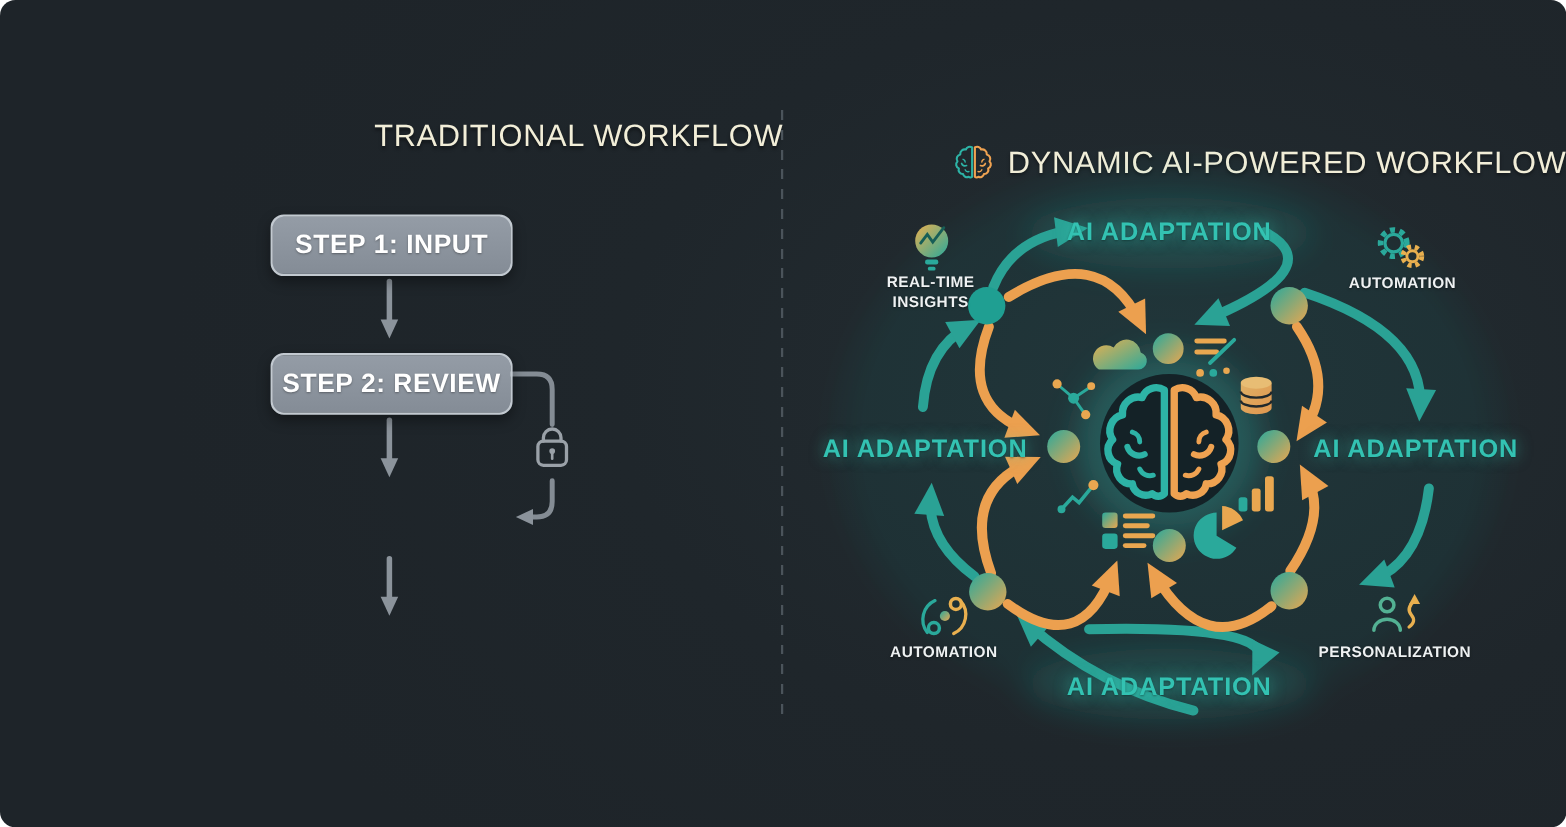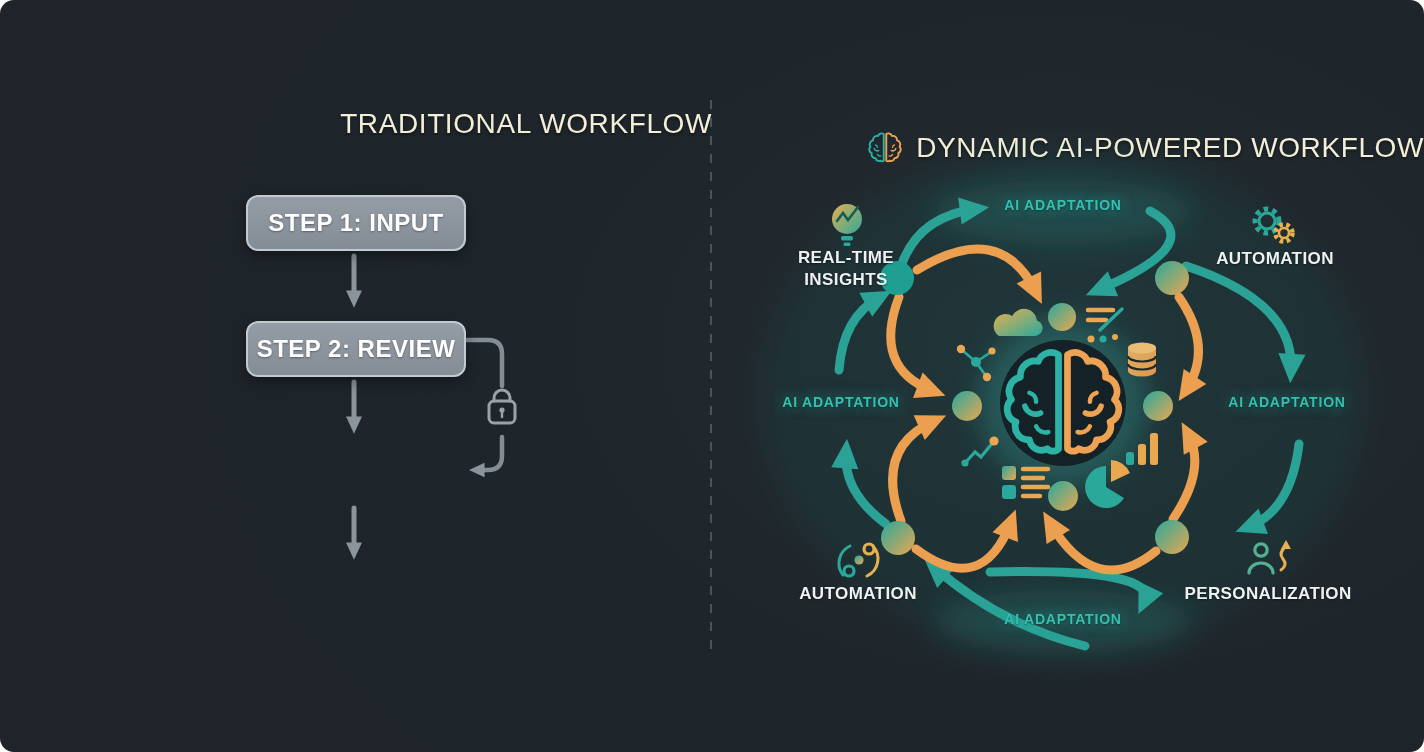--- a/index.html
+++ b/index.html
@@ -21,23 +21,23 @@
     border:2px solid #c2c9d0;border-radius:12px;
     box-shadow:0 5px 12px rgba(0,0,0,.38);
     color:#ffffff;font-size:24px;font-weight:700;letter-spacing:.5px;
     text-shadow:0 1px 2px rgba(0,0,0,.35);
   }
   .divider{
     position:absolute;left:710px;top:100px;height:552px;width:2px;
     background:repeating-linear-gradient(180deg,#4b545b 0 9px,transparent 9px 18px);
   }
   .rp-label{position:absolute;text-align:center;pointer-events:none;}
-  .rp-label.white{color:#eef1f2;font-size:17px;font-weight:700;letter-spacing:.4px;line-height:1.3;
+  .rp-label.white{color:#eef1f2;font-size:14px;font-weight:700;letter-spacing:.4px;line-height:1.3;
     text-shadow:0 1px 2px rgba(0,0,0,.5);}
-  .rp-label.teal{color:#33c2b2;font-size:14px;font-weight:800;letter-spacing:.8px;
+  .rp-label.teal{color:#33c2b2;font-size:23px;font-weight:800;letter-spacing:.8px;
     text-shadow:0 0 14px rgba(61,214,192,.55),0 1px 2px rgba(0,0,0,.4);}
   svg{display:block;}
   .abs{position:absolute;}
   .hemi-left{stroke:#2db3a6;}
   .hemi-right{stroke:#efa251;}
   .det-left{stroke:#2db3a6;fill:#2db3a6;}
   .det-right{stroke:#efa251;fill:#efa251;}
 </style>
 </head>
 <body>

